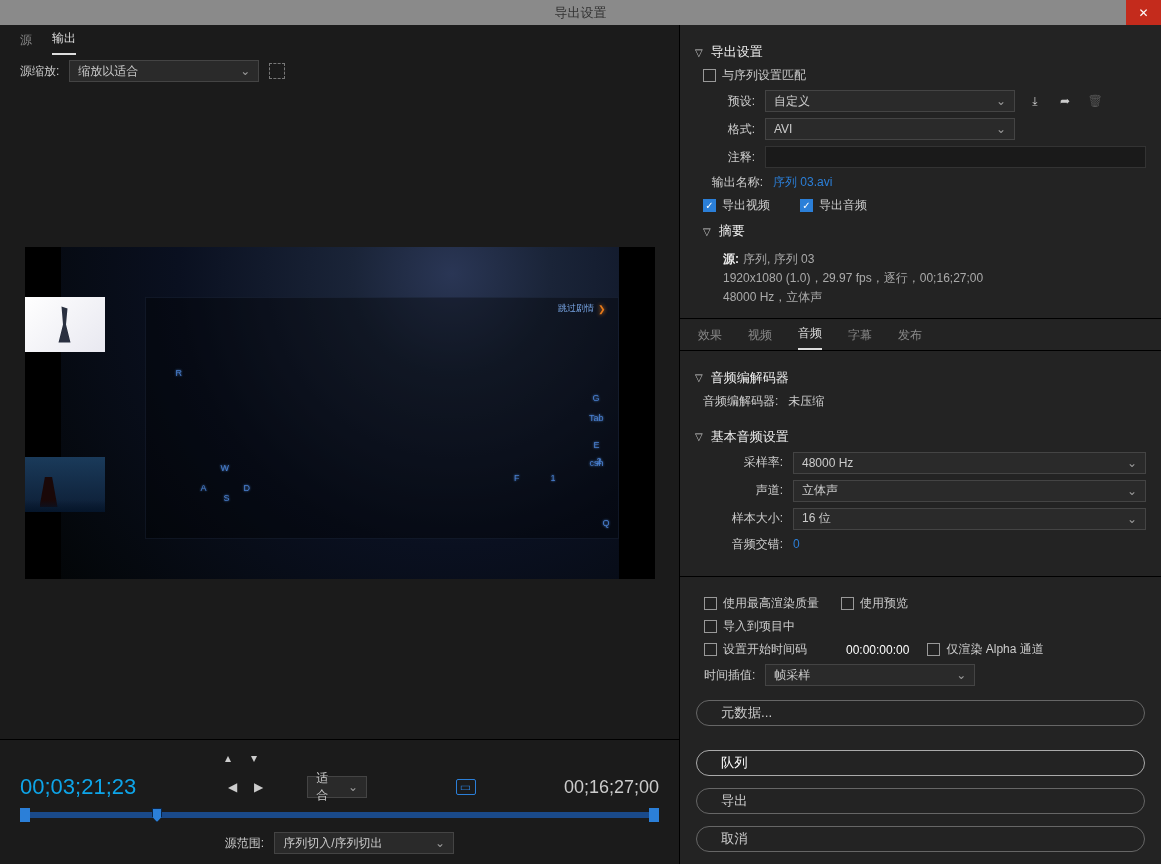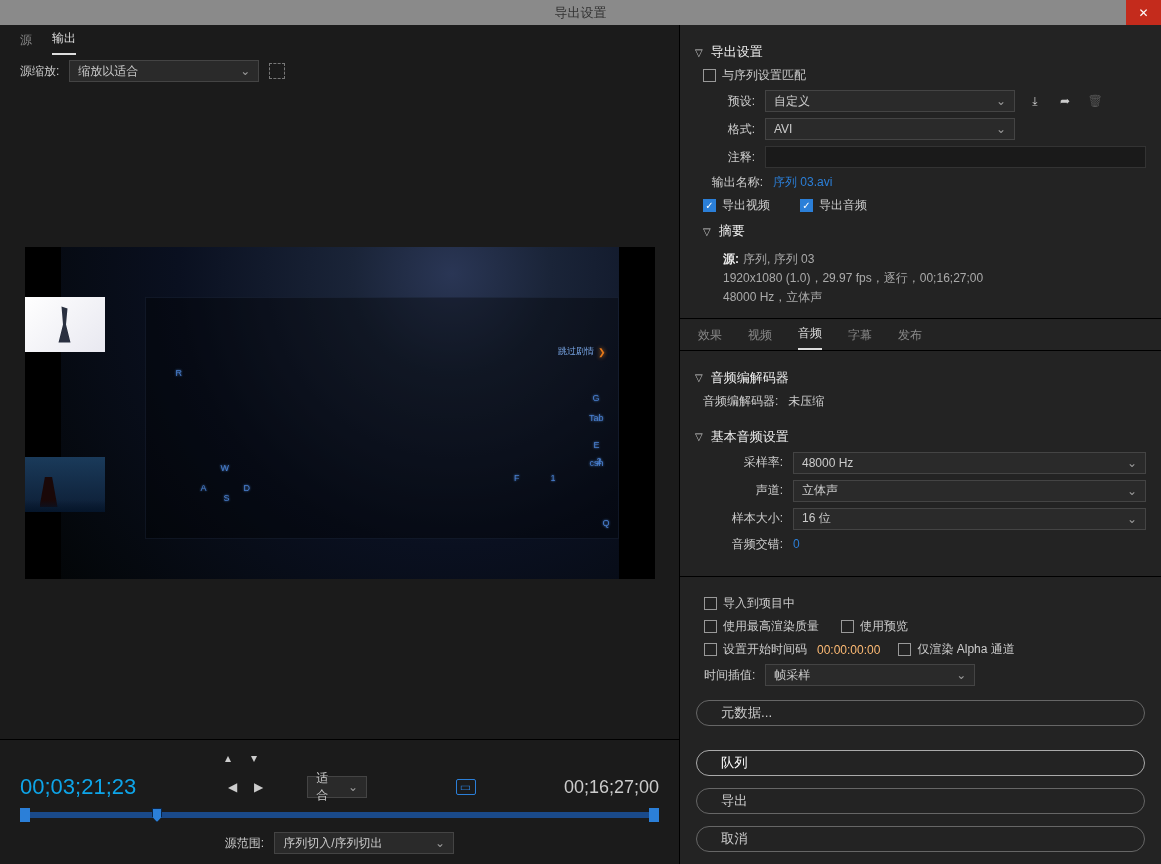--- a/index.html
+++ b/index.html
@@ -22,21 +22,21 @@
 .preview-area { flex: 1; background: #1b1b1b; display: flex; align-items: center; justify-content: center; padding: 10px 20px; }
 .video-preview { width: 630px; height: 332px; background: #000; position: relative; overflow: hidden; }
 .scene { position: absolute; left: 36px; right: 36px; top: 0; bottom: 0; background: radial-gradient(circle at 70% 8%, #2a3655 0%, #1a2438 20%, #0a1020 55%, #030608 100%); }
 .thumb { position: absolute; left: 0; width: 80px; height: 55px; background: #334; }
 .thumb1 { top: 50px; background: linear-gradient(135deg,#fff,#e8e8f0); display:flex; align-items:center; justify-content:center; }
 .thumb1::before { content:""; width:30px; height:40px; background:#2a3040; clip-path: polygon(40% 5%, 60% 10%, 55% 50%, 70% 95%, 30% 95%, 45% 50%); }
 .thumb2 { top: 210px; background: linear-gradient(180deg,#1a3a5a 0%, #0d1e35 100%); }
 .thumb2::before { content:""; position:absolute; left:15px; bottom:5px; width:18px; height:30px; background:#1a0808; clip-path: polygon(30% 0%, 70% 0%, 100% 100%, 0% 100%); }
 .thumb2::after { content:""; position:absolute; left:0; bottom:0; width:100%; height:12px; background: linear-gradient(180deg, transparent, #05152a); }
 .ui-overlay { position: absolute; left: 120px; top: 50px; right: 36px; bottom: 40px; background: rgba(0,0,0,0.35); border: 1px solid rgba(60,80,120,0.2); }
-.skip-badge { position:absolute; top:4px; right:12px; color:#7aa8e8; font-size:9px; display:flex; align-items:center; gap:4px;margin-top:43px; }
+.skip-badge { position:absolute; top:4px; right:12px; color:#7aa8e8; font-size:9px; display:flex; align-items:center; gap:4px; }
 .skip-badge::after { content:"❯"; color:#e87a1a; filter:drop-shadow(0 0 2px #e87a1a); }
 .key { position:absolute; color:#4a80d0; font-size:9px; filter:drop-shadow(0 0 1px #4a80d0); }
 .k-r { left:30px; top:70px; } .k-w { left:75px; top:165px; } .k-a { left:55px; top:185px; } .k-s { left:78px; top:195px; } .k-d { left:98px; top:185px; }
 .k-g { right:18px; top:95px; } .k-tab { right:14px; top:115px; } .k-e { right:18px; top:142px; } .k-2 { right:16px; top:158px; } .k-f { right:98px; top:175px; } .k-1 { right:62px; top:175px; } .k-cshk { right:14px; top:160px; } .k-q { right:8px; top:220px; }
 .bottom-controls { background: #1b1b1b; padding: 10px 20px; border-top: 1px solid #000; }
 .timeline-row { display: flex; align-items: center; gap: 10px; margin-bottom: 8px; }
 .timecode-blue { color: #0ea5e9; font-size: 22px; font-weight: 500; }
 .timecode { color: #ccc; font-size: 18px; font-weight: 500; }
 .flex-spacer { flex: 1; }
 .timeline { height: 14px; position: relative; margin: 4px 0 10px 0; }
@@ -64,21 +64,21 @@
 .right-top { flex:0 0 auto; border-bottom:1px solid #000; }
 .settings-tabs { height:32px; display:flex; align-items:flex-end; gap:26px; padding:0 18px; border-bottom:1px solid #000; }
 .right-middle { flex:1; overflow-y:auto; border-bottom:1px solid #000; }
 .right-bottom { flex:0 0 auto; padding:12px 16px; }
 .btn-row { display:flex; gap:12px; justify-content:flex-end; margin-top:14px;flex-direction:column; }
 .btn { height:26px; padding: 0 24px; border:1px solid #666; border-radius:13px; background:transparent; color:#ccc; cursor:pointer; display:inline-flex; align-items:center; }
 .btn.primary { border-color:#aaa; color:#fff; }
 .text-input { background:#1a1a1a; border:1px solid #333; height:22px; flex:1; }
 .icon-btn { width:20px; height:18px; color:#ccc; cursor:pointer; display:inline-flex; align-items:center; justify-content:center; }
 .icon-btn.disabled { color:#555; cursor:default; }
-.dim { color:#fdba74; }
+.dim { color:#ffffff;margin-left:29px; }
 </style>
 </head>
 <body>
 
 <div class="window">
   <div class="titlebar">
     <span class="titlebar-text">导出设置</span>
     <div class="close-btn">✕</div>
   </div>
   <div class="content">
@@ -250,31 +250,31 @@
         <div class="form-row">
           <span class="form-label" style="min-width:80px">音频交错:</span>
           <span class="blue-text">0</span>
         </div>
       </div>
 
       <div class="right-bottom">
         <div class="form-row">
           <span class="checkbox">
               <span class="box"></span>
+              <span>使用最高渲染质量</span>
+            </span>
+          <span class="checkbox" style="margin-left:12px">
+              <span class="box"></span>
+              <span>使用预览</span>
+            </span>
+        </div>
+        <div class="form-row">
+          <span class="checkbox">
+              <span class="box"></span>
               <span>导入到项目中</span>
-            </span>
-        </div>
-        <div class="form-row">
-          <span class="checkbox">
-              <span class="box"></span>
-              <span>使用最高渲染质量</span>
-            </span>
-          <span class="checkbox" style="margin-left:12px">
-              <span class="box"></span>
-              <span>使用预览</span>
             </span>
         </div>
         <div class="form-row">
           <span class="checkbox">
               <span class="box"></span>
               <span>设置开始时间码</span>
             </span>
           <span class="dim">00:00:00:00</span>
           <span class="checkbox" style="margin-left:8px">
               <span class="box"></span>

